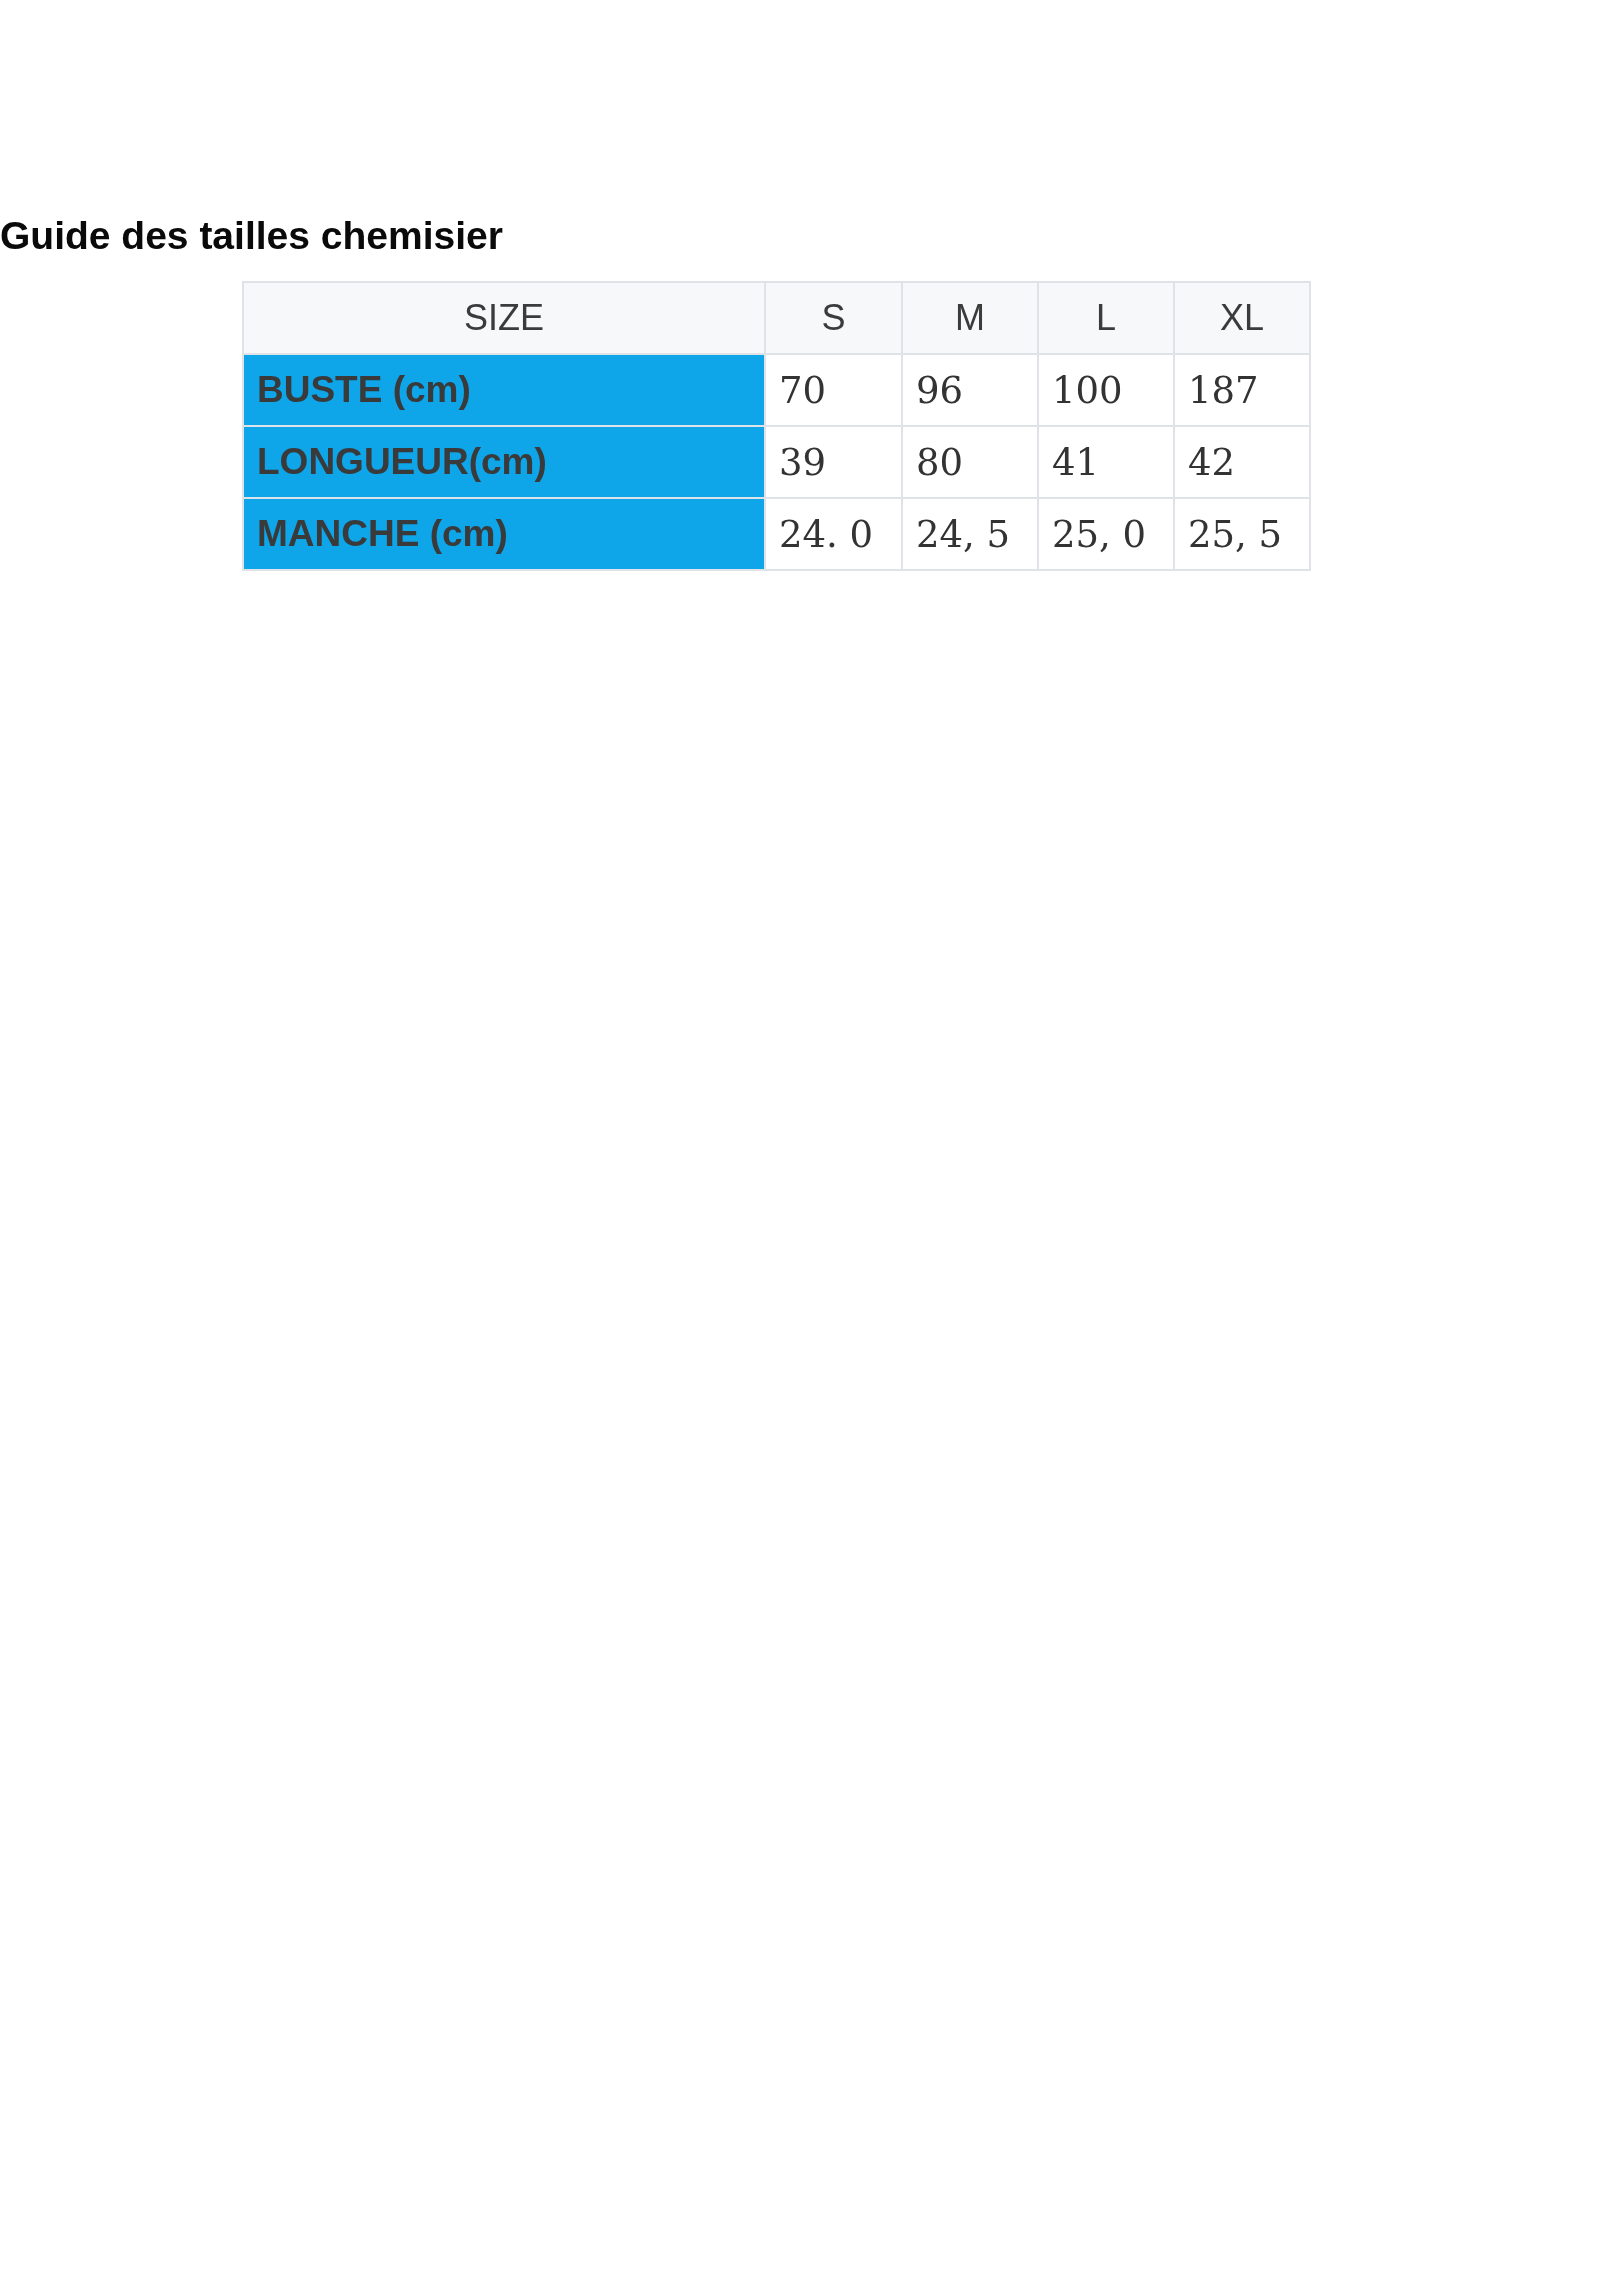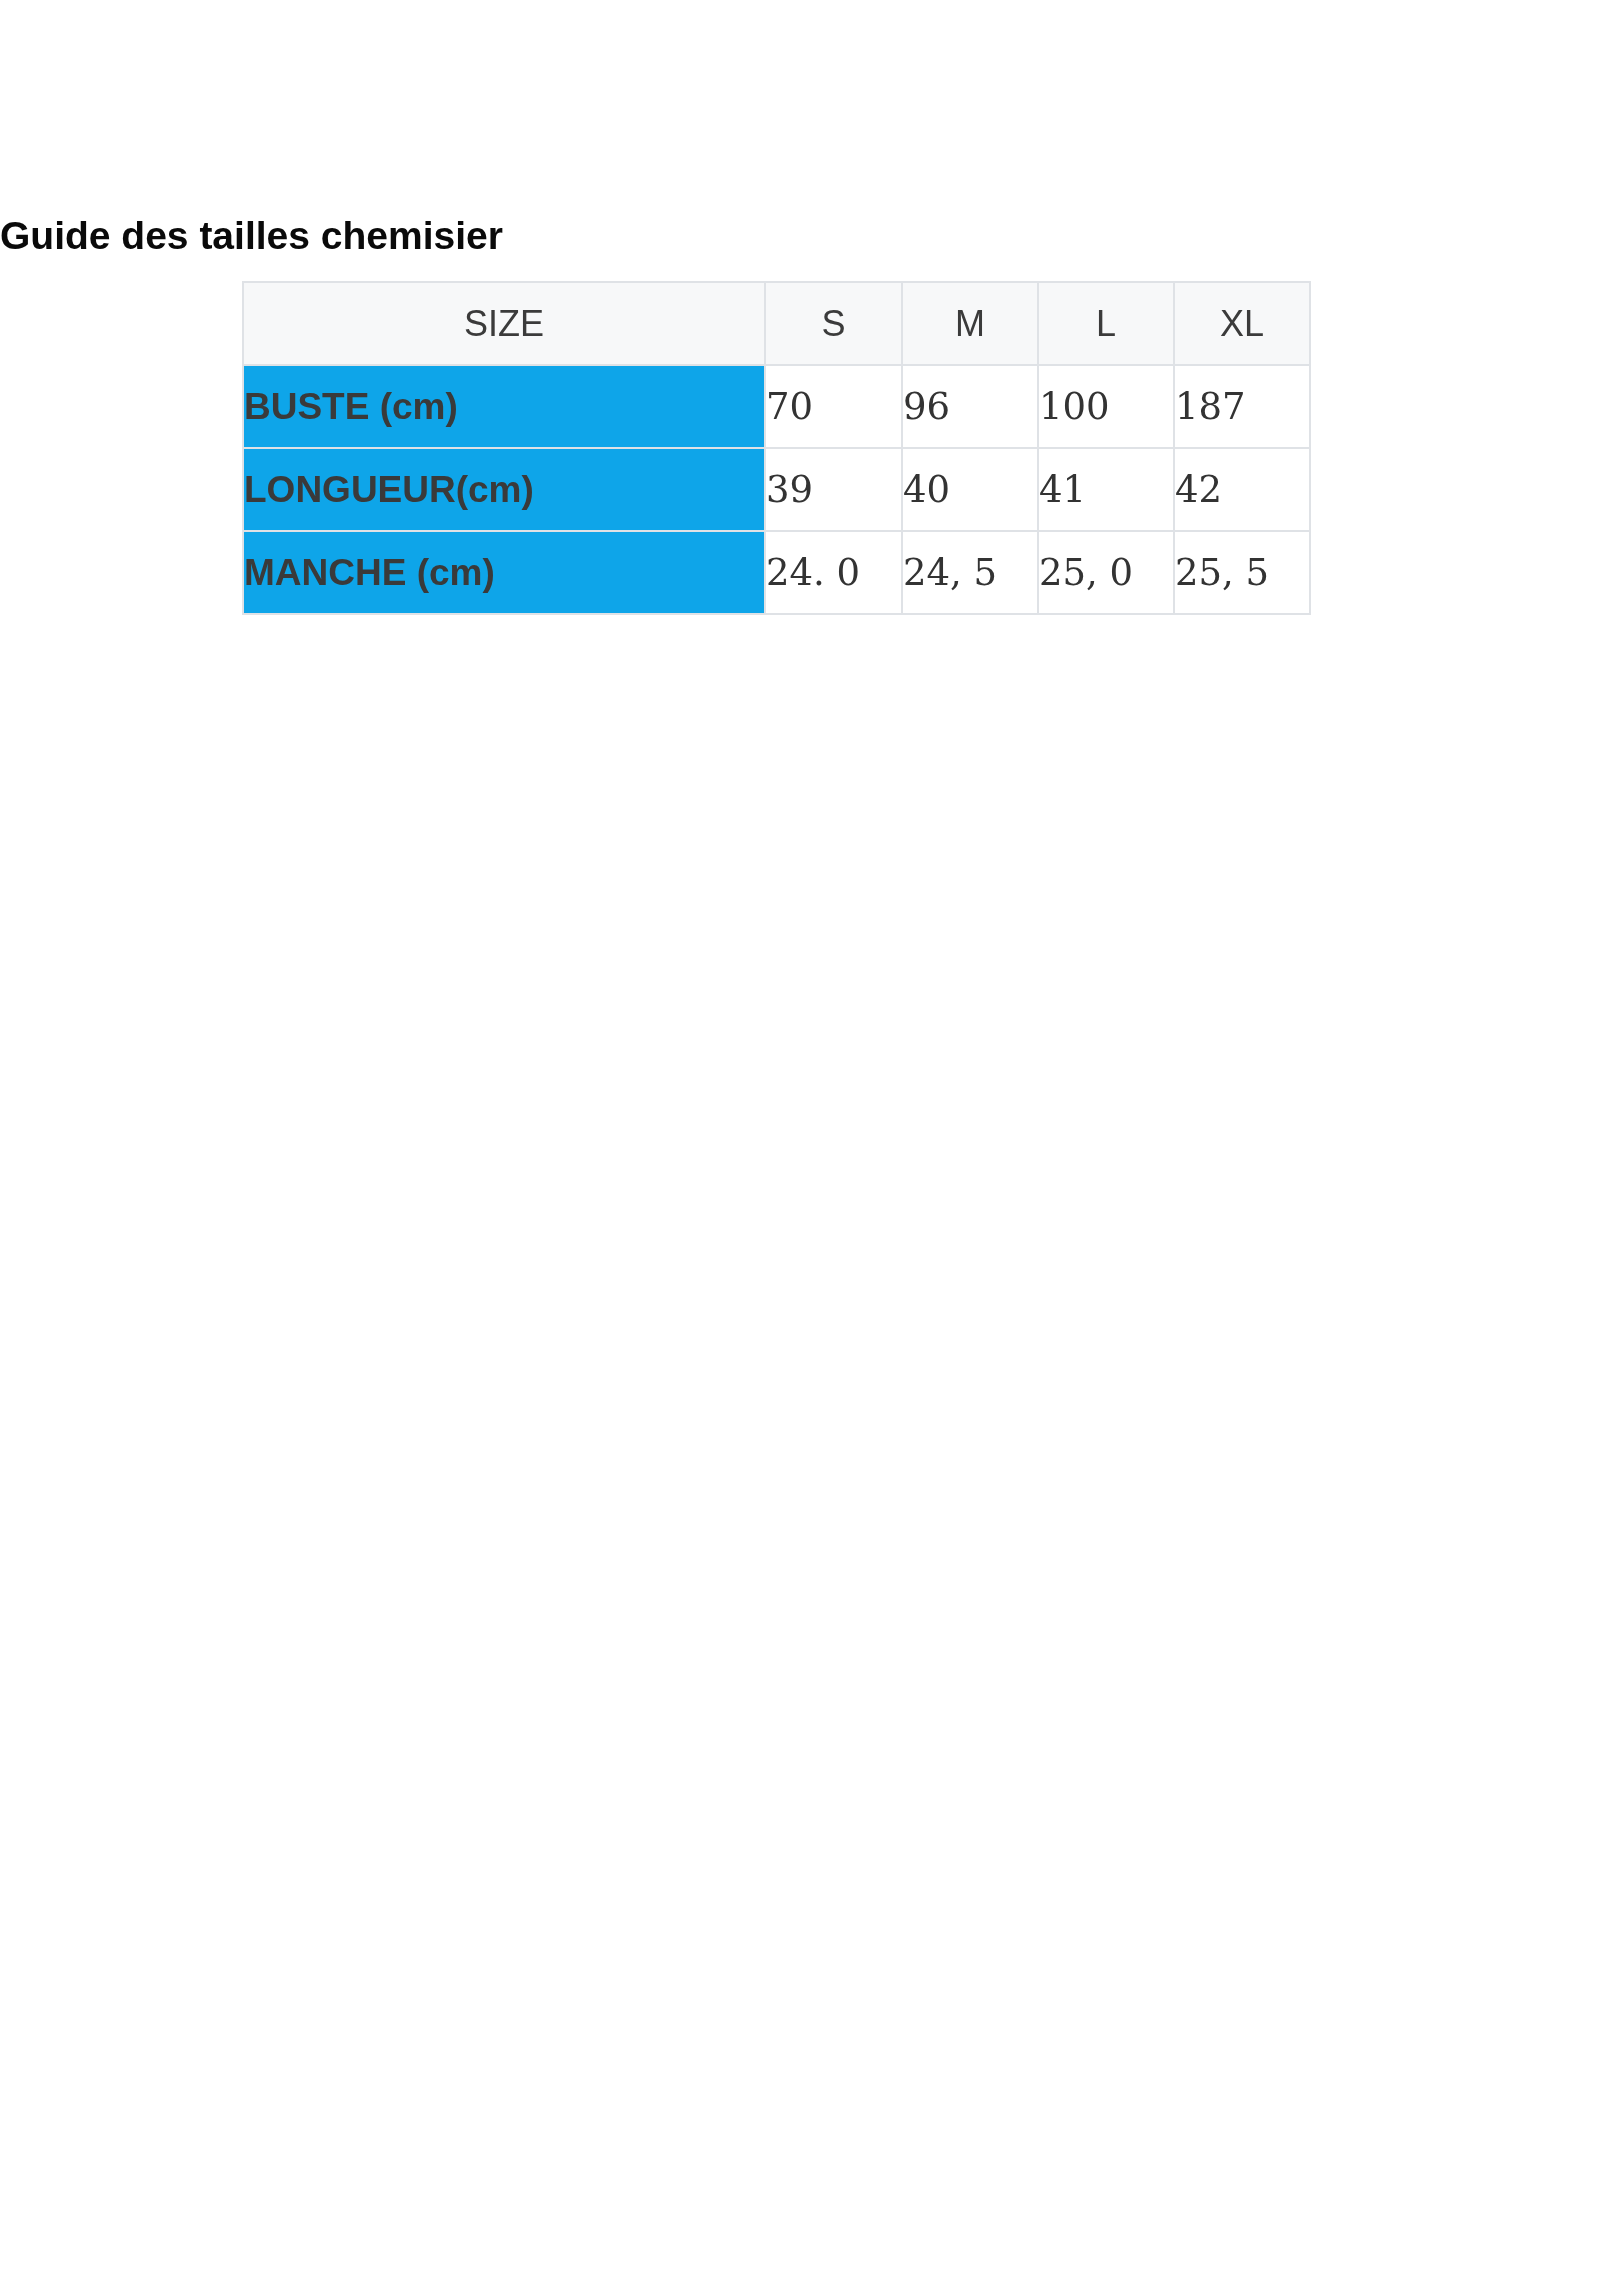--- a/index.html
+++ b/index.html
@@ -27,23 +27,23 @@
     position: absolute;
     left: 242px;
     top: 281px;
     width: 1068px;
     border-collapse: collapse;
     table-layout: fixed;
   }
   .size-guide th,
   .size-guide td {
     border: 2px solid #dfe2e6;
-    height: 83px;
+    height: 72px;
     vertical-align: middle;
-    padding: 0;
+    padding: 13px;
     overflow: hidden;
   }
   .size-guide th {
     background: #f7f8f9;
     font-family: "Liberation Sans", sans-serif;
     font-weight: 400;
     font-size: 36px;
     color: #3b3b3b;
   }
   .size-guide td.row-label {
@@ -88,21 +88,21 @@
       <tr>
         <td class="row-label">BUSTE (cm)</td>
         <td class="cell-value">70</td>
         <td class="cell-value">96</td>
         <td class="cell-value">100</td>
         <td class="cell-value">187</td>
       </tr>
       <tr>
         <td class="row-label">LONGUEUR(cm)</td>
         <td class="cell-value">39</td>
-        <td class="cell-value">40</td>
+        <td class="cell-value">80</td>
         <td class="cell-value">41</td>
         <td class="cell-value">42</td>
       </tr>
       <tr>
         <td class="row-label">MANCHE (cm)</td>
         <td class="cell-value">24. 0</td>
         <td class="cell-value">24, 5</td>
         <td class="cell-value">25, 0</td>
         <td class="cell-value">25, 5</td>
       </tr>

